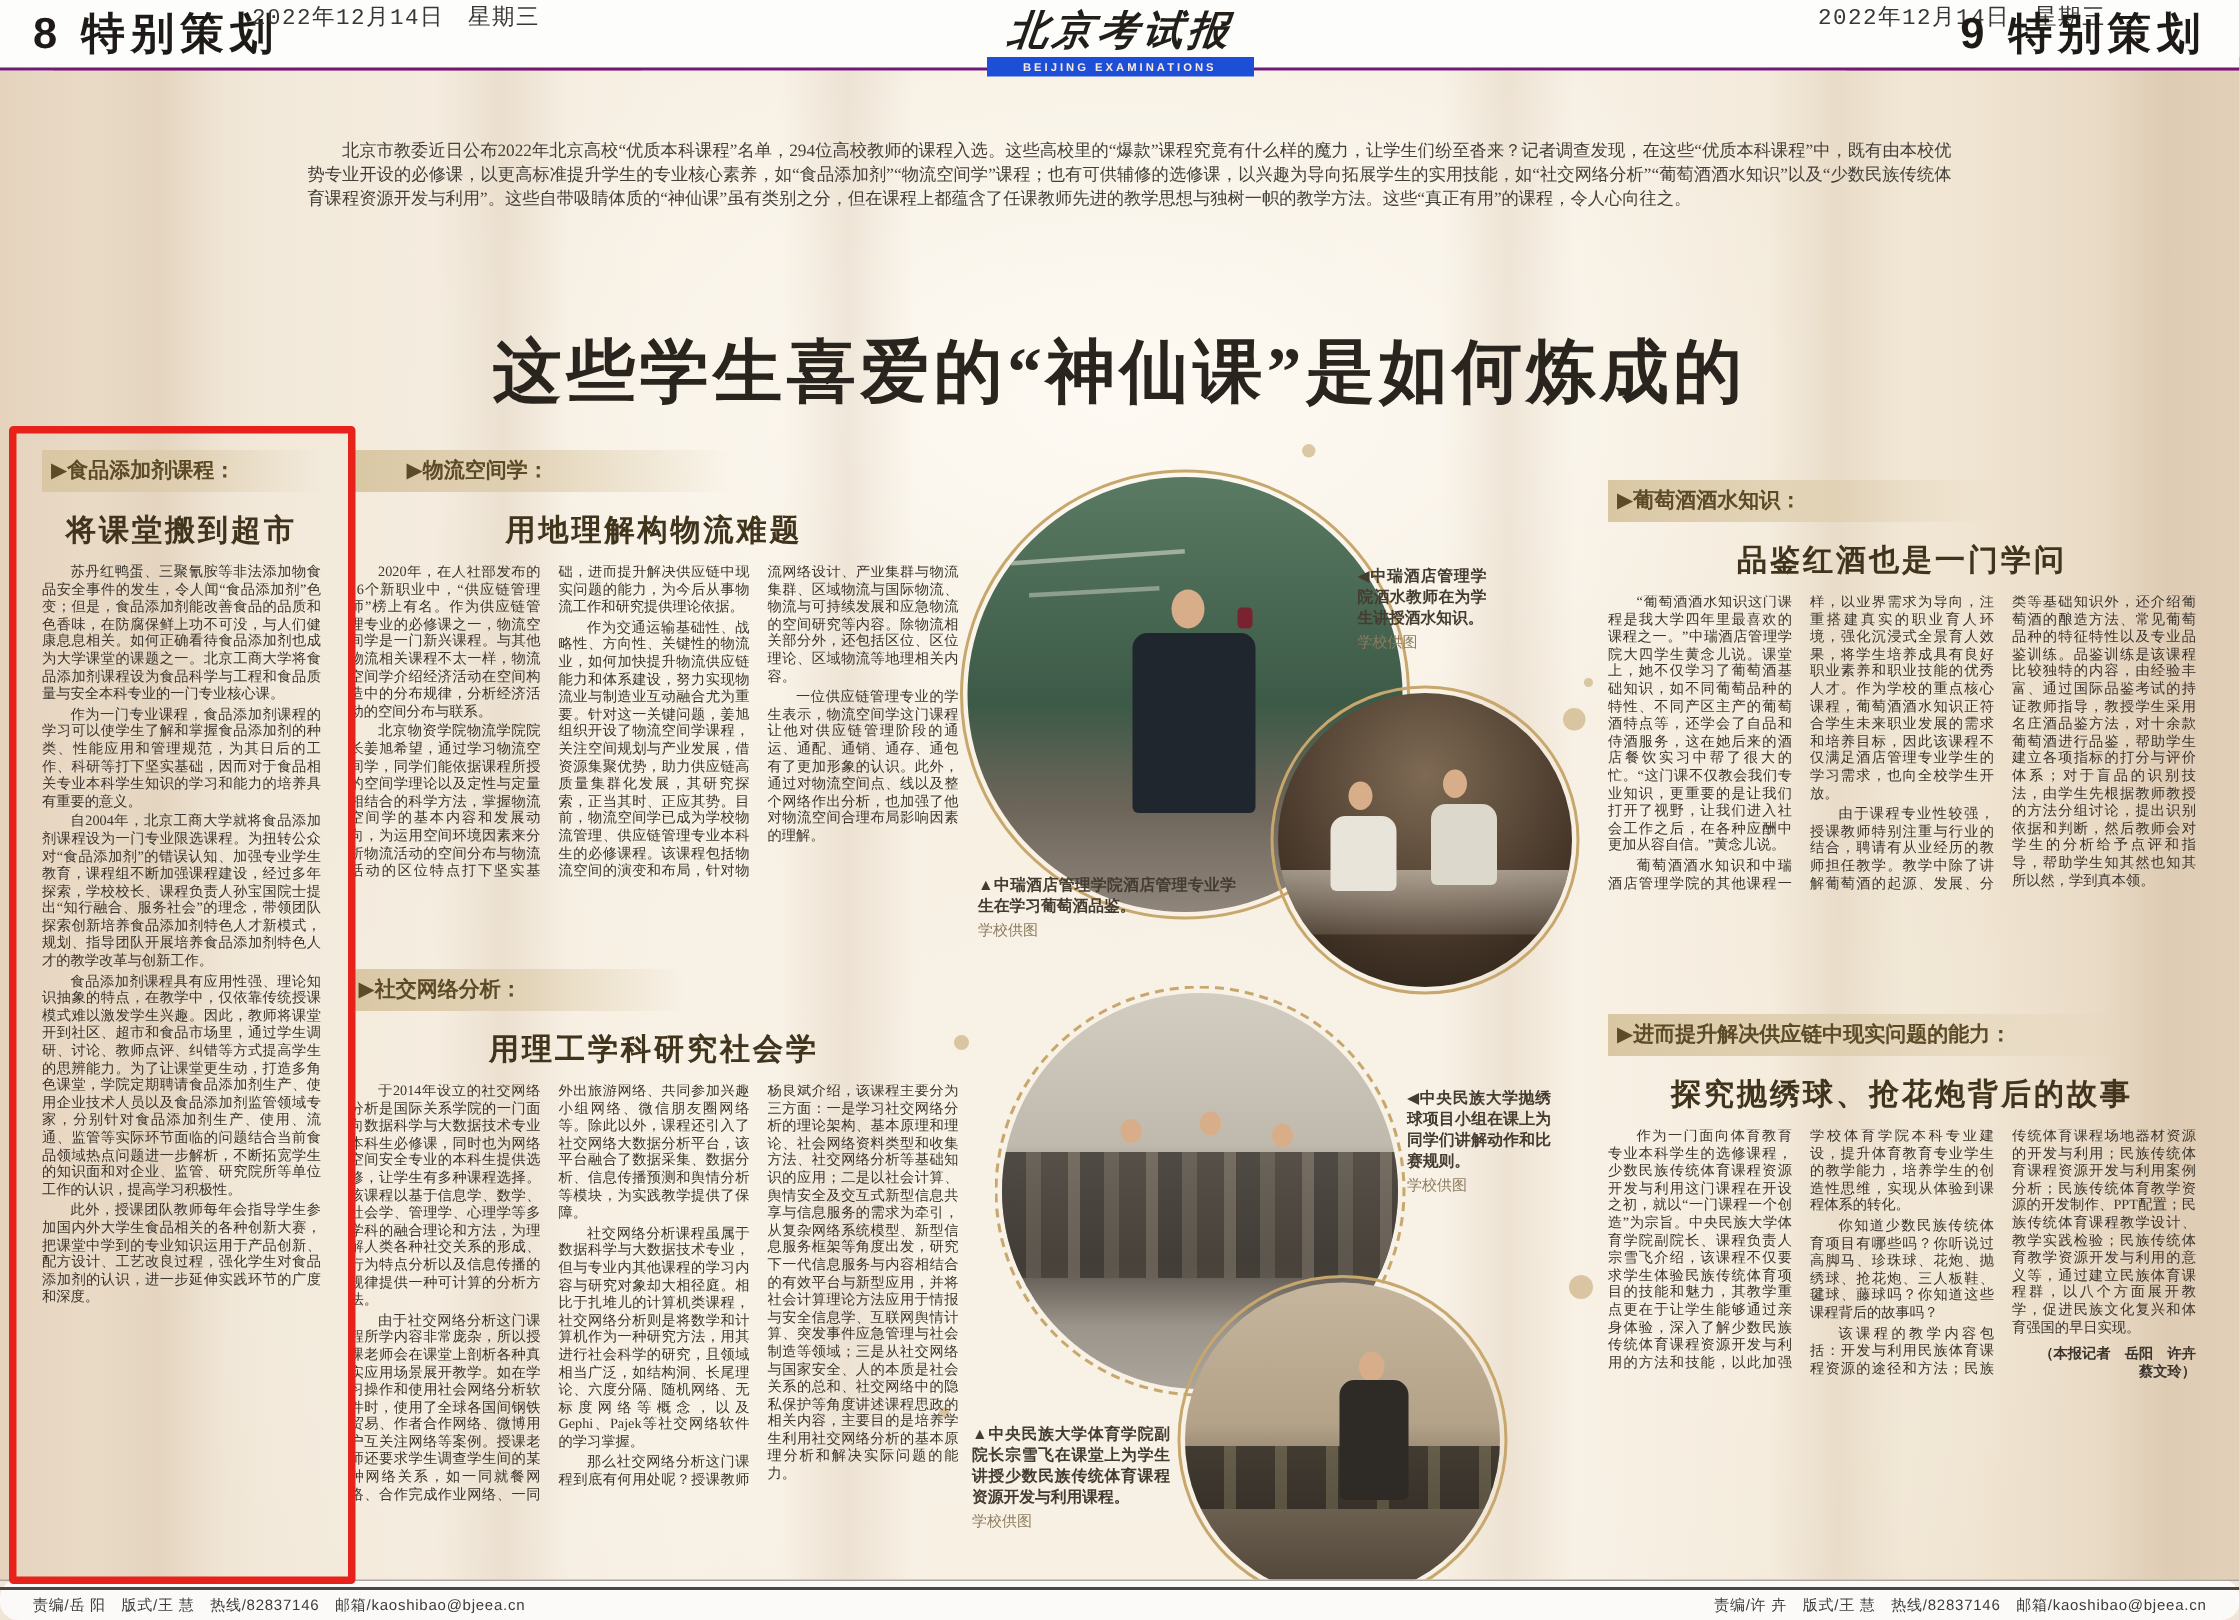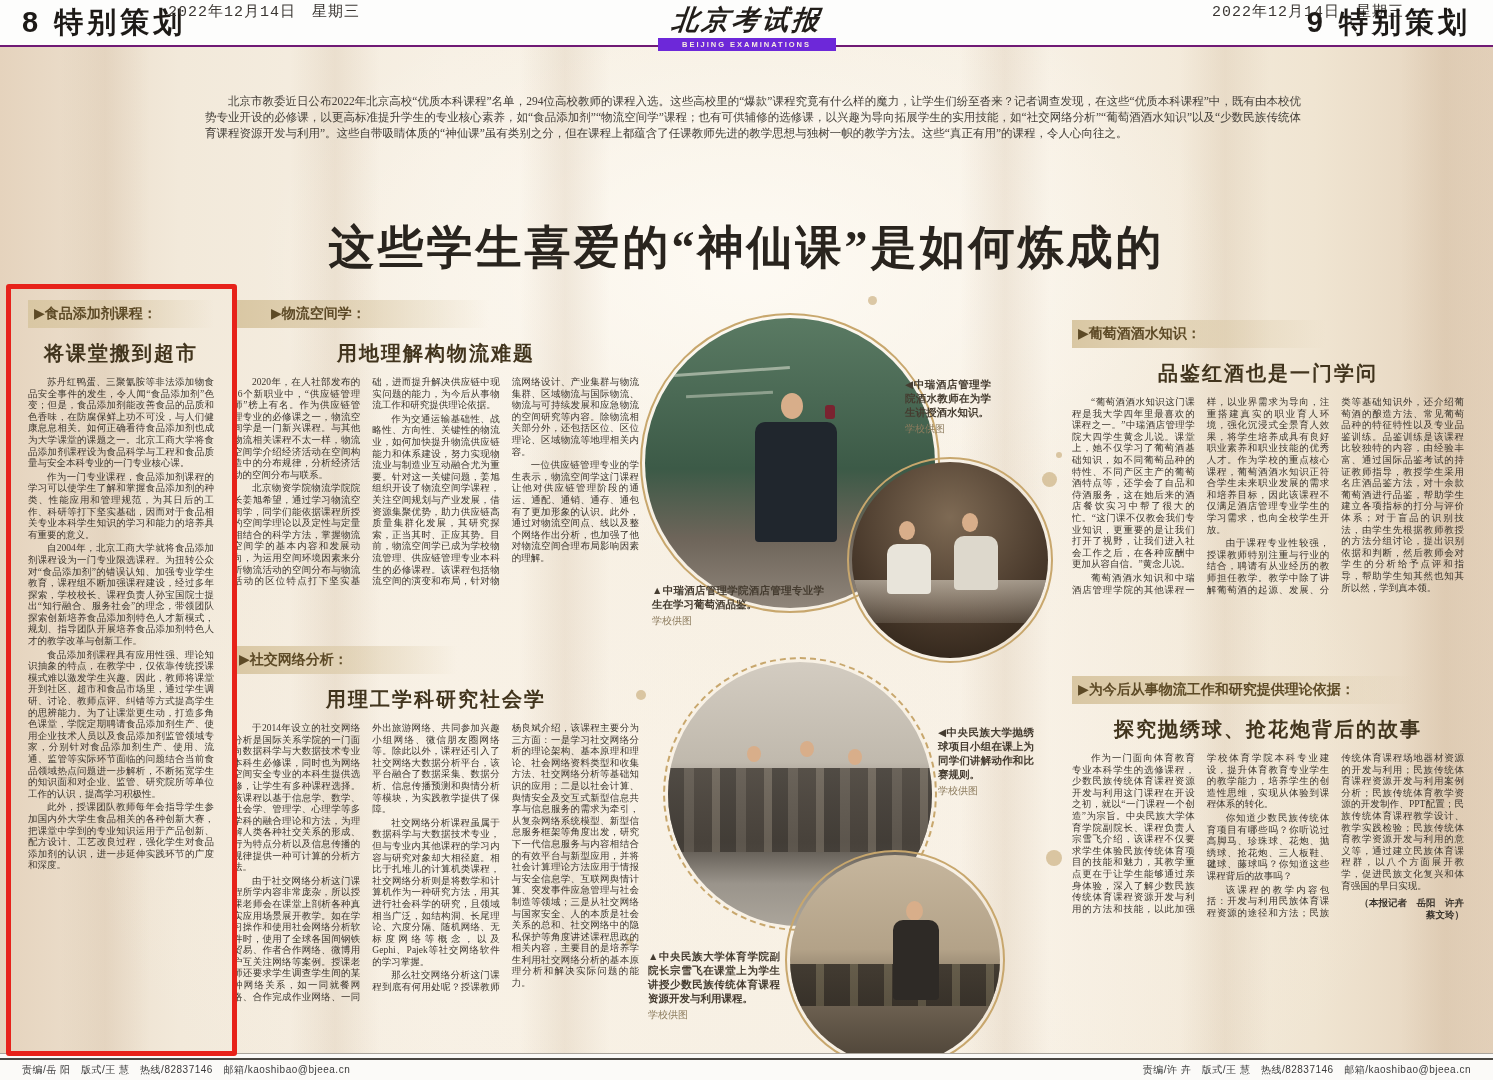--- a/index.html
+++ b/index.html
@@ -18,21 +18,21 @@
   
   #header{position:absolute;top:0;left:0;right:0;height:45px;background:#fdfdfc;border-bottom:2px solid #701a75;z-index:5;}
   .page-no-title{position:absolute;top:3px;font-size:29px;font-weight:bold;color:#1d1a17;
     font-family:"Liberation Sans","DejaVu Sans",sans-serif;letter-spacing:4px;}
   .hdr-date{position:absolute;top:2px;font-size:15px;color:#3a3632;letter-spacing:1px;
     font-family:Liberation Mono, monospace;}
   .red-wedge{position:absolute;top:38px;height:9px;background:linear-gradient(180deg,#d62a23,#a81914);transform:skewX(-28deg);z-index:4;}
   #masthead{position:absolute;left:0;right:0;top:2px;text-align:center;}
   .masthead-title{font-size:27px;font-weight:bold;font-style:italic;color:#221e1a;letter-spacing:3px;
     font-family:"DejaVu Serif","Liberation Serif",serif;transform:skewX(-6deg);display:inline-block;}
-  .masthead-band{margin:0 auto;width:178px;height:13px;background:#6d28d9;color:#f6e9e2;font-size:7.5px;
+  .masthead-band{margin:0 auto;width:178px;height:13px;background:#1d4ed8;color:#f6e9e2;font-size:7.5px;
     letter-spacing:2px;line-height:13px;text-align:center;font-family:"Liberation Sans",sans-serif;font-weight:bold;}
 
   
   #intro{position:absolute;left:205px;top:93px;width:1096px;font-size:11.5px;line-height:16px;
     color:#45403a;text-align:justify;text-indent:2em;z-index:3;}
   #headline{position:absolute;left:0;right:0;top:186px;text-align:center;font-size:46px;font-weight:900;
     color:#29241e;letter-spacing:3px;z-index:3;font-family:"Liberation Serif",serif;}
 
   
   .article{position:absolute;z-index:3;}
@@ -53,21 +53,21 @@
   .fig-body{position:absolute;border-radius:10px 10px 4px 4px;background:#23282e;}
   .caption{position:absolute;z-index:3;font-size:10.5px;line-height:14px;font-weight:bold;color:#453c30;text-align:justify;}
   .credit{display:block;text-align:left;color:#8d7c5e;font-weight:normal;font-size:10px;margin-top:2px;}
   .dot{position:absolute;border-radius:50%;background:#c9ad7c;opacity:.65;z-index:1;}
 
   
   #red-box{position:absolute;left:6px;top:284px;width:221px;height:762px;border:5px solid #e7221a;
     border-radius:3px;z-index:6;pointer-events:none;}
 
   
-  #footer{position:absolute;left:0;right:0;bottom:0;height:27px;background:#fbfaf8;z-index:5;}
+  #footer{position:absolute;left:0;right:0;bottom:0;height:27px;background:#fbfaf8;z-index:5;border-radius:12px;}
   #footer .rule{height:4px;border-top:1px solid #a9a49c;border-bottom:2px solid #4a4742;}
   .footer-text{position:absolute;top:10px;font-size:10px;color:#3b3b3b;letter-spacing:.5px;
     font-family:"Liberation Sans","DejaVu Sans",sans-serif;}
 </style>
 </head>
 <body>
 
 <div id="paper">
 
   <div class="bg-layer"></div>
@@ -140,21 +140,21 @@
     <span class="kicker" style="width:240px;margin-top:20px;">▶葡萄酒酒水知识：</span>
     <div class="art-title">品鉴红酒也是一门学问</div>
     <div class="body-text cols-3" style="height:296px;overflow:hidden;">
       <p>“葡萄酒酒水知识这门课程是我大学四年里最喜欢的课程之一。”中瑞酒店管理学院大四学生黄念儿说。课堂上，她不仅学习了葡萄酒基础知识，如不同葡萄品种的特性、不同产区主产的葡萄酒特点等，还学会了自品和侍酒服务，这在她后来的酒店餐饮实习中帮了很大的忙。“这门课不仅教会我们专业知识，更重要的是让我们打开了视野，让我们进入社会工作之后，在各种应酬中更加从容自信。”黄念儿说。</p>
       <p>葡萄酒酒水知识和中瑞酒店管理学院的其他课程一样，以业界需求为导向，注重搭建真实的职业育人环境，强化沉浸式全景育人效果，将学生培养成具有良好职业素养和职业技能的优秀人才。作为学校的重点核心课程，葡萄酒酒水知识正符合学生未来职业发展的需求和培养目标，因此该课程不仅满足酒店管理专业学生的学习需求，也向全校学生开放。</p>
       <p>由于课程专业性较强，授课教师特别注重与行业的结合，聘请有从业经历的教师担任教学。教学中除了讲解葡萄酒的起源、发展、分类等基础知识外，还介绍葡萄酒的酿造方法、常见葡萄品种的特征特性以及专业品鉴训练。品鉴训练是该课程比较独特的内容，由经验丰富、通过国际品鉴考试的持证教师指导，教授学生采用名庄酒品鉴方法，对十余款葡萄酒进行品鉴，帮助学生建立各项指标的打分与评价体系；对于盲品的识别技法，由学生先根据教师教授的方法分组讨论，提出识别依据和判断，然后教师会对学生的分析给予点评和指导，帮助学生知其然也知其所以然，学到真本领。</p>
     </div>
   </div>
 
   <div class="article" style="left:1072px;top:676px;width:392px;">
-    <span class="kicker" style="width:330px;">▶为今后从事物流工作和研究提供理论依据：</span>
+    <span class="kicker" style="width:330px;">▶进而提升解决供应链中现实问题的能力：</span>
     <div class="art-title">探究抛绣球、抢花炮背后的故事</div>
     <div class="body-text cols-3" style="height:302px;overflow:hidden;">
       <p>作为一门面向体育教育专业本科学生的选修课程，少数民族传统体育课程资源开发与利用这门课程在开设之初，就以“一门课程一个创造”为宗旨。中央民族大学体育学院副院长、课程负责人宗雪飞介绍，该课程不仅要求学生体验民族传统体育项目的技能和魅力，其教学重点更在于让学生能够通过亲身体验，深入了解少数民族传统体育课程资源开发与利用的方法和技能，以此加强学校体育学院本科专业建设，提升体育教育专业学生的教学能力，培养学生的创造性思维，实现从体验到课程体系的转化。</p>
       <p>你知道少数民族传统体育项目有哪些吗？你听说过高脚马、珍珠球、花炮、抛绣球、抢花炮、三人板鞋、毽球、藤球吗？你知道这些课程背后的故事吗？</p>
       <p>该课程的教学内容包括：开发与利用民族体育课程资源的途径和方法；民族传统体育课程场地器材资源的开发与利用；民族传统体育课程资源开发与利用案例分析；民族传统体育教学资源的开发制作、PPT配置；民族传统体育课程教学设计、教学实践检验；民族传统体育教学资源开发与利用的意义等，通过建立民族体育课程群，以八个方面展开教学，促进民族文化复兴和体育强国的早日实现。</p>
       <p class="byline">（本报记者　岳阳　许卉　蔡文玲）</p>
     </div>
   </div>
 
   <div class="photo" style="left:645px;top:318px;width:290px;height:290px;

